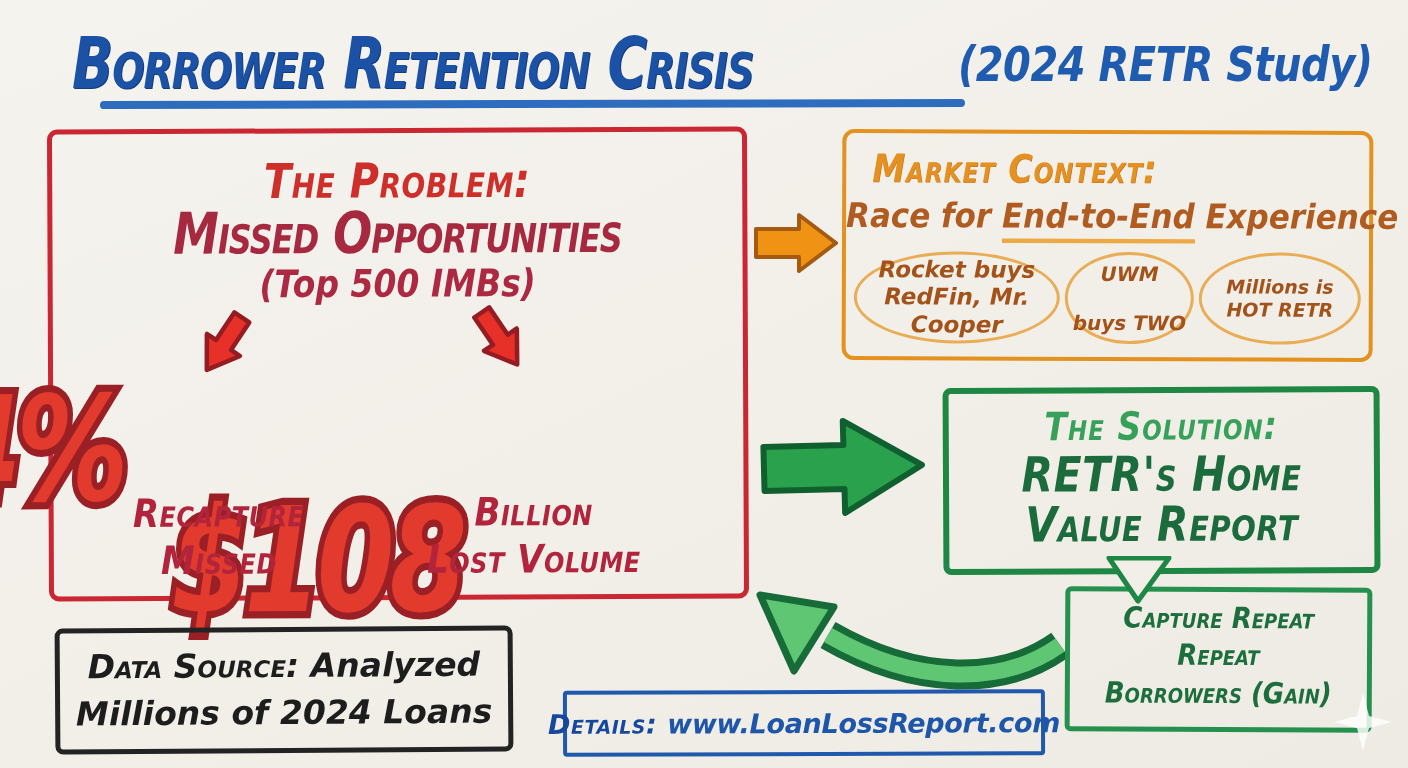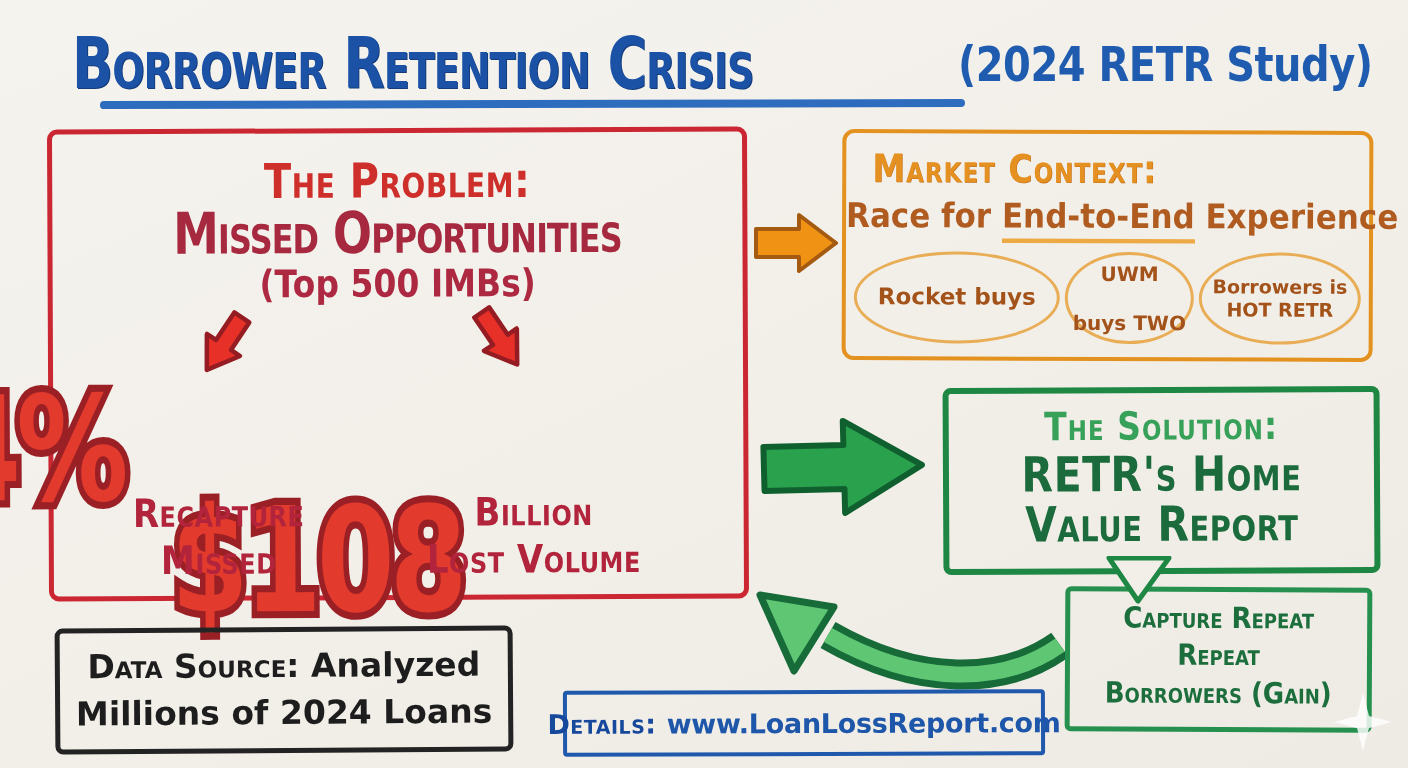--- a/index.html
+++ b/index.html
@@ -2,20 +2,21 @@
 <html><head>
 <meta charset="utf-8">
 <title>Borrower Retention Crisis</title>
 <style>
   html,body { margin:0; padding:0; background:#d8d6d0; }
   .board {
     position:relative; width:1408px; height:768px; margin:0 auto;
     background:linear-gradient(155deg,#f5f3ee 0%,#f2efe9 55%,#eeebe4 100%);
     overflow:hidden;
     font-family:"DejaVu Sans", sans-serif;
+    font-style:italic;
   }
   .abs { position:absolute; }
   .sc { font-variant:small-caps; }
   .nowrap { white-space:nowrap; }
 
   
   .title-main {
     left:72px; top:22px; font-size:54px; font-weight:800; letter-spacing:-1px;
     color:#1b52a6; transform:scaleY(1.32); transform-origin:top left;
     text-shadow:1px 1px 0 #143c7c;
@@ -187,27 +188,28 @@
       <path d="M3,17 L46,17 L46,3 L83,31 L46,59 L46,45 L3,45 Z" fill="#f09214" stroke="#a55a12" stroke-width="4" stroke-linejoin="round"></path>
     </svg>
   </span>
 
   <div class="abs market-box">
     <div class="abs market-heading sc nowrap">Market Context:</div>
     <div class="abs market-subheading"><span>Race for </span><span class="market-em">End-to-End</span><span> Experience</span></div>
     <div class="abs bubble-row">
       <div class="bubble bubble-1">
         <div>Rocket buys</div>
+        <div>RedFin, Mr. Cooper</div>
       </div>
       <div class="bubble bubble-2">
         <div>UWM</div>
         <div>buys TWO</div>
       </div>
       <div class="bubble bubble-3">
-        <div>Borrowers is</div>
+        <div>Millions is</div>
         <div>HOT RETR</div>
       </div>
     </div>
   </div>
 
   <span class="abs solution-arrow">
     <svg width="166" height="102" viewBox="0 0 166 102">
       <path d="M4,29 L84,29 L84,5 L162,51 L84,97 L84,73 L4,73 Z" fill="#2aa24d" stroke="#10602f" stroke-width="6" stroke-linejoin="round"></path>
     </svg>
   </span>

